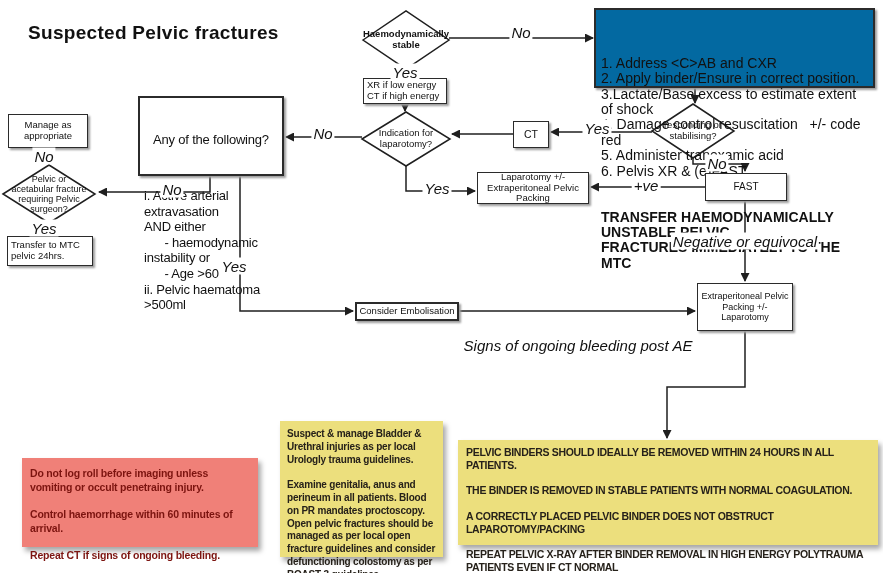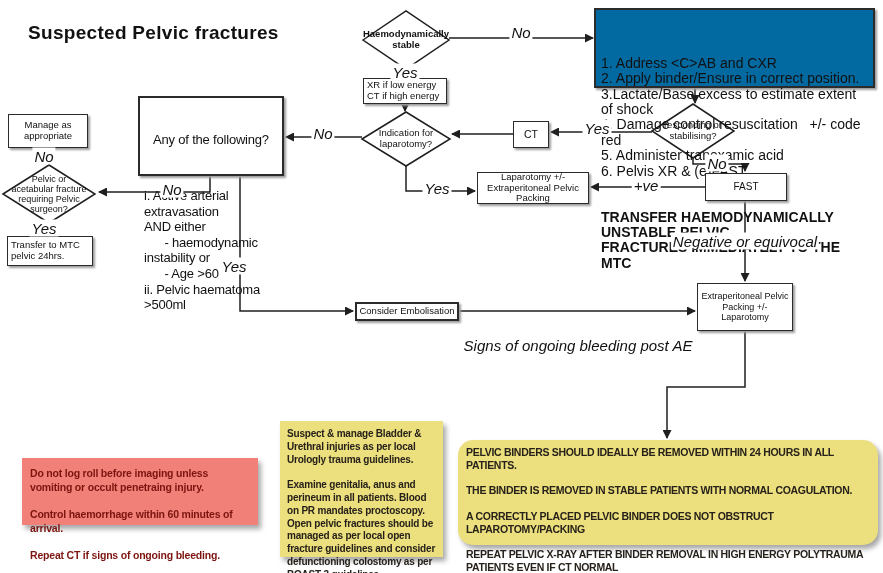--- a/index.html
+++ b/index.html
@@ -17,21 +17,21 @@
   .elabel{position:absolute;transform:translate(-50%,-50%);background:#fff;padding:0 2px;
           font-size:15px;white-space:nowrap;font-style:italic;}
   .steps-box{position:absolute;background:#0369a1;border:2px solid #2b2b2b;box-shadow:2px 2px 2px #9d9d9d;
              box-sizing:border-box;padding:15px 5px;font-size:14px;line-height:1.1;white-space:pre-wrap;}
   .steps-box .bold{font-weight:bold;}
   .note{position:absolute;box-sizing:border-box;white-space:pre-wrap;font-weight:bold;
         box-shadow:3px 4px 5px rgba(0,0,0,.35);letter-spacing:-.2px;}
   .note-red{background:#f08078;color:#7c1410;padding:9px 8px;font-size:10.5px;line-height:1.3;}
   .note-yellow{background:#ecdf7d;color:#26211a;}
   .note-mid{padding:7px 7px;font-size:10px;line-height:1.28;}
-  .note-right{padding:6px 8px;font-size:10.5px;line-height:1.22;letter-spacing:-.3px;border-radius:15px;}
+  .note-right{padding:6px 8px;font-size:10.5px;line-height:1.22;letter-spacing:-.3px;}
 </style>
 </head>
 <body>
 
 <div id="stage">
 
   <svg id="connectors" viewBox="0 0 883 573" xmlns="http://www.w3.org/2000/svg">
     <defs>
       <marker id="arr" markerUnits="userSpaceOnUse" markerWidth="9" markerHeight="9" refX="8" refY="4.5" orient="auto">
         <path d="M0,0 L9,4.5 L0,9 z" fill="#1f1f1f"></path>
@@ -128,21 +128,21 @@
   <div class="elabel" style="left:323px;top:133px;">No</div>
   <div class="elabel" style="left:437px;top:188px;">Yes</div>
   <div class="elabel" style="left:172px;top:189px;">No</div>
   <div class="elabel" style="left:234px;top:266px;">Yes</div>
   <div class="elabel" style="left:44px;top:156px;">No</div>
   <div class="elabel" style="left:44px;top:228px;">Yes</div>
   <div class="elabel" style="left:646px;top:185px;">+ve</div>
   <div class="elabel" style="left:745px;top:241px;">Negative or equivocal</div>
   <div class="elabel" style="left:578px;top:309px;margin-top:36px;">Signs of ongoing bleeding post AE</div>
 
-  <div class="note note-red" style="left:22px;top:458px;width:236px;height:67px;">Do not log roll before imaging unless vomiting or occult penetraing injury.
+  <div class="note note-red" style="left:22px;top:458px;width:236px;height:89px;">Do not log roll before imaging unless vomiting or occult penetraing injury.
 
 Control haemorrhage within 60 minutes of arrival.
 
 Repeat CT if signs of ongoing bleeding.</div>
 
   <div class="note note-yellow note-mid" style="left:280px;top:421px;width:163px;height:136px;">Suspect &amp; manage Bladder &amp; Urethral injuries as per local Urologly trauma guidelines.
 
 Examine genitalia, anus and perineum in all patients. Blood on PR mandates proctoscopy. Open pelvic fractures should be managed as per local open fracture guidelines and consider defunctioning colostomy as per BOAST 3 guidelines</div>
 
   <div class="note note-yellow note-right" style="left:458px;top:440px;width:420px;height:105px;">PELVIC BINDERS SHOULD IDEALLY BE REMOVED WITHIN 24 HOURS IN ALL PATIENTS.

